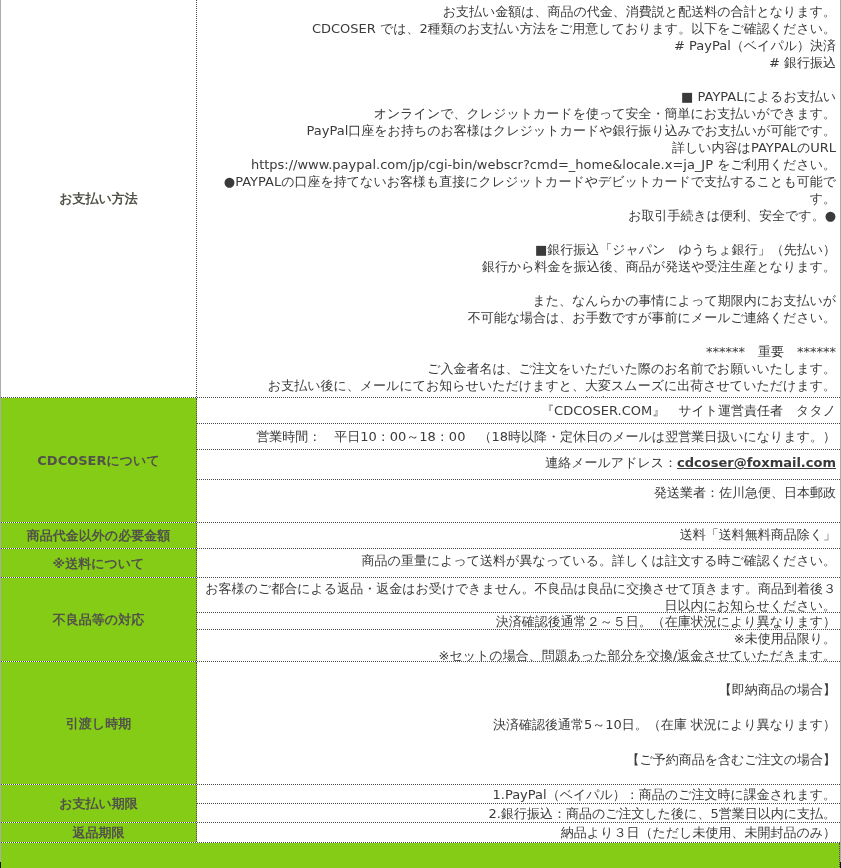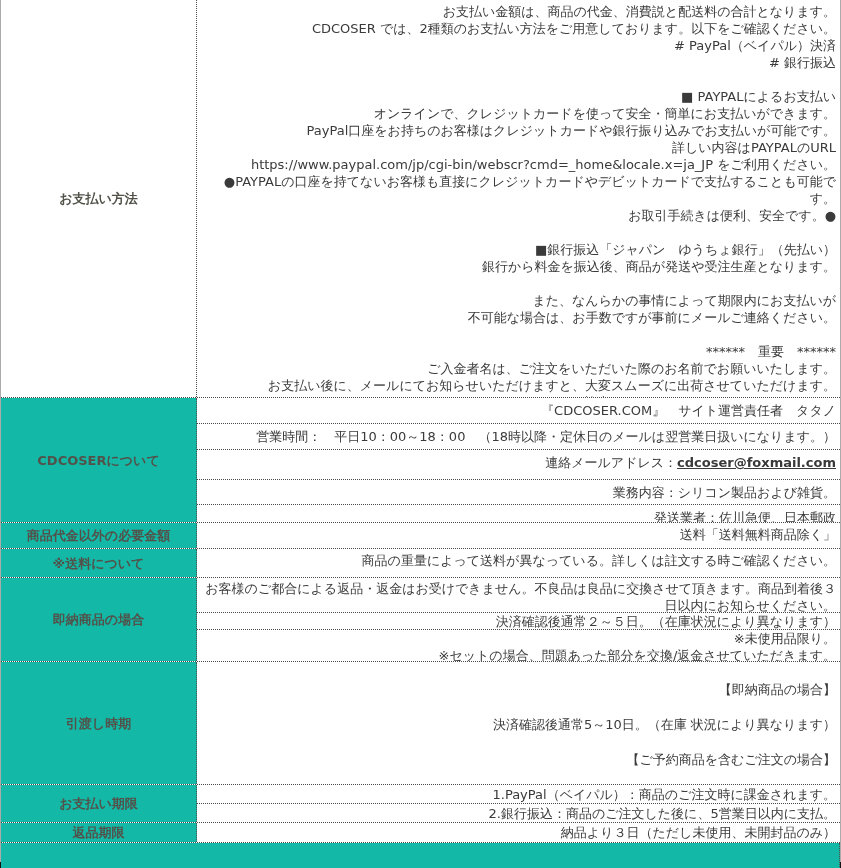--- a/index.html
+++ b/index.html
@@ -16,21 +16,21 @@
     display:flex;flex-direction:column;
   }
   .row{
     display:flex;box-sizing:border-box;flex:0 0 auto;
     border-bottom:1px dotted #4a4a4a;
   }
   .row:last-child{border-bottom:none;flex-direction:column;}
   .label{
     flex:0 0 196px;box-sizing:border-box;
     border-right:1px dotted #4a4a4a;
-    background:#14b8a6;
+    background:#84cc16;
     display:flex;align-items:center;justify-content:center;
     font-weight:bold;color:#52524a;text-align:center;
     padding:0 4px;
   }
   .label.white{background:#ffffff;}
   .content{
     flex:1 1 auto;box-sizing:border-box;min-width:0;
     display:flex;flex-direction:column;text-align:right;
   }
   .body{
@@ -81,41 +81,40 @@
 ご協力いただけますようお願いいたします。</div>
       </div>
     </section>
 
     <section class="row" style="height:125px">
       <div class="label">CDCOSERについて</div>
       <div class="content">
         <div class="subrow" style="height:26px">『CDCOSER.COM』　サイト運営責任者　タタノ</div>
         <div class="subrow" style="height:26px">営業時間：　平日10：00～18：00　（18時以降・定休日のメールは翌営業日扱いになります。）</div>
         <div class="subrow" style="height:30px"><span>連絡メールアドレス：</span><span class="email">cdcoser@foxmail.com</span></div>
-        <div class="subrow" style="height:25px">業務内容：シリコン製品および雑貨。</div>
         <div class="subrow last">発送業者：佐川急便、日本郵政</div>
       </div>
     </section>
 
     <section class="row" style="height:26px">
       <div class="label">商品代金以外の必要金額</div>
       <div class="content">
         <div class="body">送料「送料無料商品除く」</div>
       </div>
     </section>
 
     <section class="row" style="height:29px">
       <div class="label">※送料について</div>
       <div class="content">
         <div class="body">商品の重量によって送料が異なっている。詳しくは註文する時ご確認ください。</div>
       </div>
     </section>
 
     <section class="row" style="height:84px">
-      <div class="label">即納商品の場合</div>
+      <div class="label">不良品等の対応</div>
       <div class="content">
         <div class="subrow" style="height:35px;padding-top:2px">お客様のご都合による返品・返金はお受けできません。不良品は良品に交換させて頂きます。商品到着後３日以内にお知らせください。</div>
         <div class="subrow" style="height:17px;padding-top:0">決済確認後通常２～５日。（在庫状況により異なります）</div>
         <div class="subrow last" style="padding-top:0">※未使用品限り。
 ※セットの場合、問題あった部分を交換/返金させていただきます。</div>
       </div>
     </section>
 
     <section class="row delivery" style="height:123px">
       <div class="label">引渡し時期</div>

